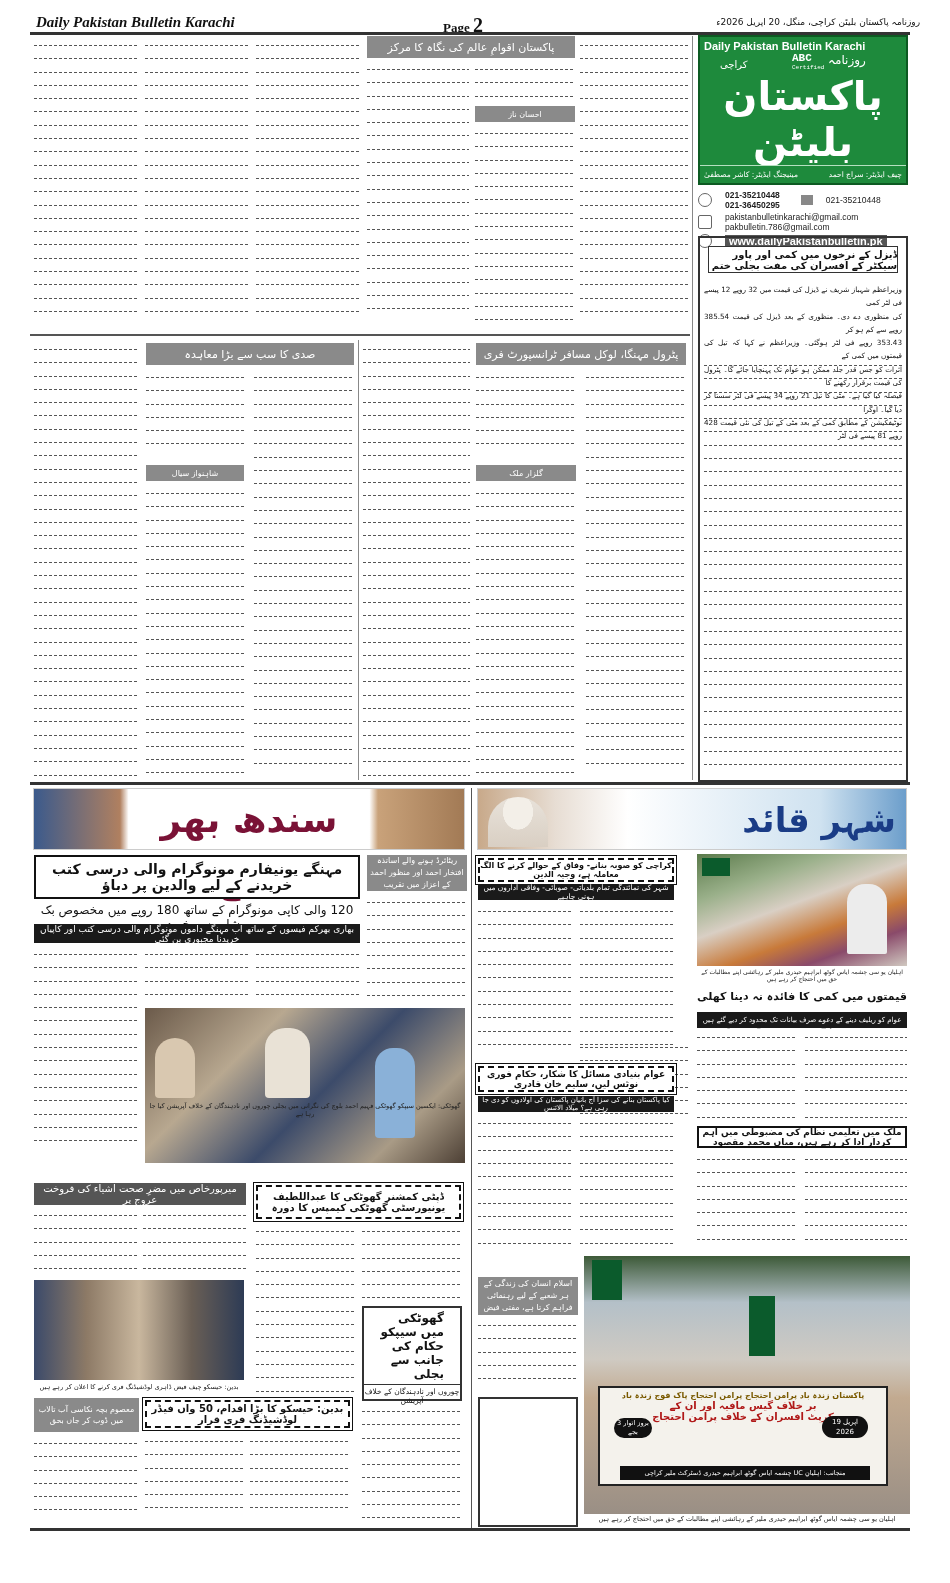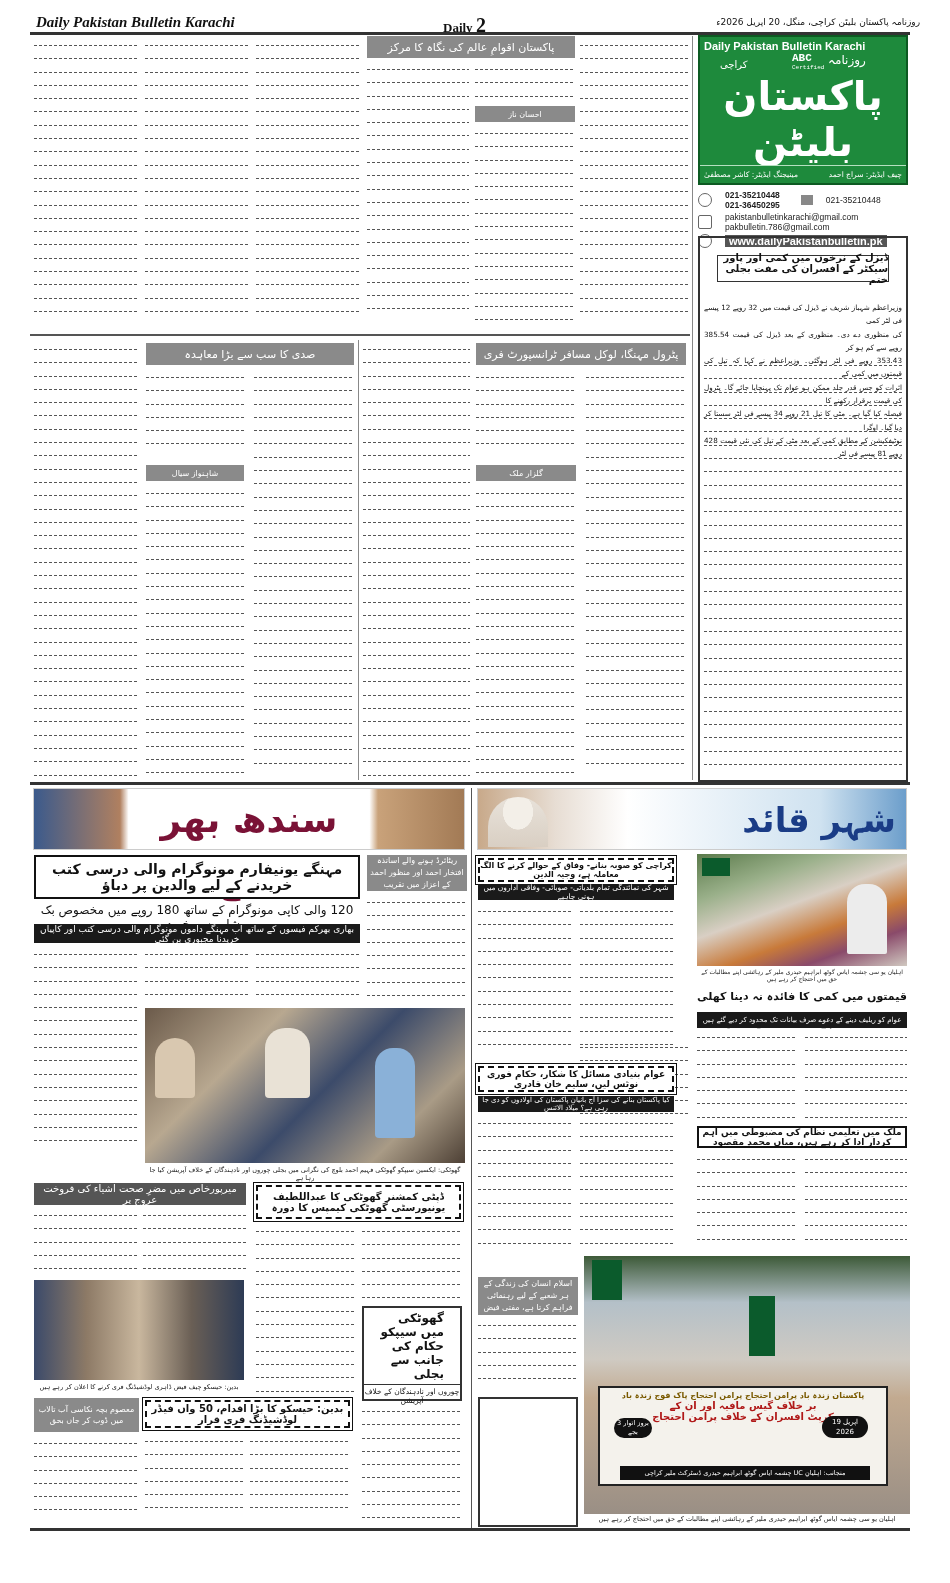--- a/index.html
+++ b/index.html
@@ -36,21 +36,21 @@
 .banner-sindh{left:33px;top:788px;width:432px;height:62px;background:linear-gradient(90deg,#3b5a8c 0,#b08060 20%,#fff 22%,#fff 78%,#c9a27a 80%,#a27a55 100%);border:1px solid #ccc}
 .banner-sindh .t{position:absolute;left:100px;top:0;width:230px;height:62px;color:#7a1236;font-size:36px;font-weight:bold;text-align:center;line-height:62px;direction:rtl}
 .banner-shehr{left:477px;top:788px;width:430px;height:62px;background:linear-gradient(90deg,#c8a98a 0,#e7ddd3 18%,#fff 35%,#cfe2f0 80%,#6c9ecb 100%);border:1px solid #ccc}
 .banner-shehr .t{position:absolute;right:10px;top:0;height:62px;color:#1a3c86;font-size:34px;font-weight:bold;line-height:62px;direction:rtl}
 .mazar{position:absolute;left:10px;top:8px;width:60px;height:50px;background:radial-gradient(ellipse at 50% 30%,#f3efe8 0 35%,transparent 36%),linear-gradient(#e8e2da,#d9cfc3);border-radius:30px 30px 0 0}
 </style>
 </head>
 <body>
 
 <div class="abs masthead-left">Daily Pakistan Bulletin Karachi</div>
-<div class="abs masthead-center"><span>Daily</span> <b>2</b></div>
+<div class="abs masthead-center"><span>Page</span> <b>2</b></div>
 <div class="abs masthead-right">روزنامہ پاکستان بلیٹن کراچی، منگل، 20 اپریل 2026ء</div>
 <div class="abs rule" style="top:32px"></div>
 
 <div class="abs logo-box">
   <div class="logo-top">Daily Pakistan Bulletin Karachi</div>
   <div class="logo-abc"><span>ABC</span><small>Certified</small></div>
   <div class="logo-rozn">روزنامہ</div>
   <div class="logo-krachi">کراچی</div>
   <div class="logo-urdu">پاکستان بلیٹن</div>
   <div class="logo-bottom">
@@ -216,21 +216,21 @@
     <span class="ln"></span>
     <span class="ln"></span>
     <span class="ln"></span>
     <span class="ln"></span>
     <span class="ln"></span>
     <span class="ln"></span>
   </div>
 <div class="vrule" style="left:692px;top:36px;height:744px"></div>
 
 <div class="abs" style="left:698px;top:236px;width:210px;height:546px;border:2px solid #333">
-  <div style="margin:17px;border:1px solid #333;height:27px;display:flex;align-items:center;justify-content:center;direction:rtl;font-size:10px;font-weight:bold">ڈیزل کے نرخوں میں کمی اور پاور سیکٹر کے افسران کی مفت بجلی ختم</div>
+  <div style="margin:8px;border:1px solid #333;height:27px;display:flex;align-items:center;justify-content:center;direction:rtl;font-size:10px;font-weight:bold">ڈیزل کے نرخوں میں کمی اور پاور سیکٹر کے افسران کی مفت بجلی ختم</div>
   <div style="direction:rtl;font-size:7.2px;line-height:13.3px;padding:2px 4px;text-align:justify">
     <div>وزیراعظم شہباز شریف نے ڈیزل کی قیمت میں 32 روپے 12 پیسے فی لٹر کمی</div>
       <div>کی منظوری دے دی۔ منظوری کے بعد ڈیزل کی قیمت 385.54 روپے سے کم ہو کر</div>
       <div>353.43 روپے فی لٹر ہوگئی۔ وزیراعظم نے کہا کہ تیل کی قیمتوں میں کمی کے</div>
       <div>اثرات کو جس قدر جلد ممکن ہو عوام تک پہنچایا جائے گا۔ پٹرول کی قیمت برقرار رکھنے کا</div>
       <div>فیصلہ کیا گیا ہے۔ مٹی کا تیل 21 روپے 34 پیسے فی لٹر سستا کر دیا گیا۔ اوگرا</div>
       <div>نوٹیفکیشن کے مطابق کمی کے بعد مٹی کے تیل کی نئی قیمت 428 روپے 81 پیسے فی لٹر</div>
   </div>
   <div class="col" style="left:4px;top:120px;width:198px;height:418px">
       <span class="ln"></span>
@@ -527,21 +527,21 @@
     <span class="ln"></span>
     <span class="ln"></span>
     <span class="ln"></span>
   </div>
 
 <div class="photo" style="left:145px;top:1008px;width:320px;height:155px;background:linear-gradient(135deg,#6b5a4a,#b8a890 30%,#3c4b6a 55%,#a99b86 80%,#4d4035)">
   <div style="position:absolute;left:10px;top:30px;width:40px;height:60px;background:#d9c8b0;border-radius:20px 20px 4px 4px"></div>
   <div style="position:absolute;left:120px;top:20px;width:45px;height:70px;background:#e9e2d6;border-radius:20px 20px 4px 4px"></div>
   <div style="position:absolute;left:230px;top:40px;width:40px;height:90px;background:#8ab1d8;border-radius:18px 18px 4px 4px"></div>
 </div>
-<div class="caption" style="left:145px;top:1166px;width:320px">گھوٹکی: ایکسین سیپکو گھوٹکی فہیم احمد بلوچ کی نگرانی میں بجلی چوروں اور نادہندگان کے خلاف آپریشن کیا جا رہا ہے</div>
+<div class="caption" style="left:145px;top:1102px;width:320px">گھوٹکی: ایکسین سیپکو گھوٹکی فہیم احمد بلوچ کی نگرانی میں بجلی چوروں اور نادہندگان کے خلاف آپریشن کیا جا رہا ہے</div>
 
 <div class="greyhead" style="left:34px;top:1183px;width:212px;height:22px;font-size:10px;background:#555">میرپورخاص میں مضرِ صحت اشیاء کی فروخت عروج پر</div>
 <div class="col" style="left:34px;top:1208px;width:103px;height:70px">
     <span class="ln"></span>
     <span class="ln"></span>
     <span class="ln"></span>
     <span class="ln"></span>
     <span class="ln"></span>
   </div>
 <div class="col" style="left:143px;top:1208px;width:103px;height:70px">

